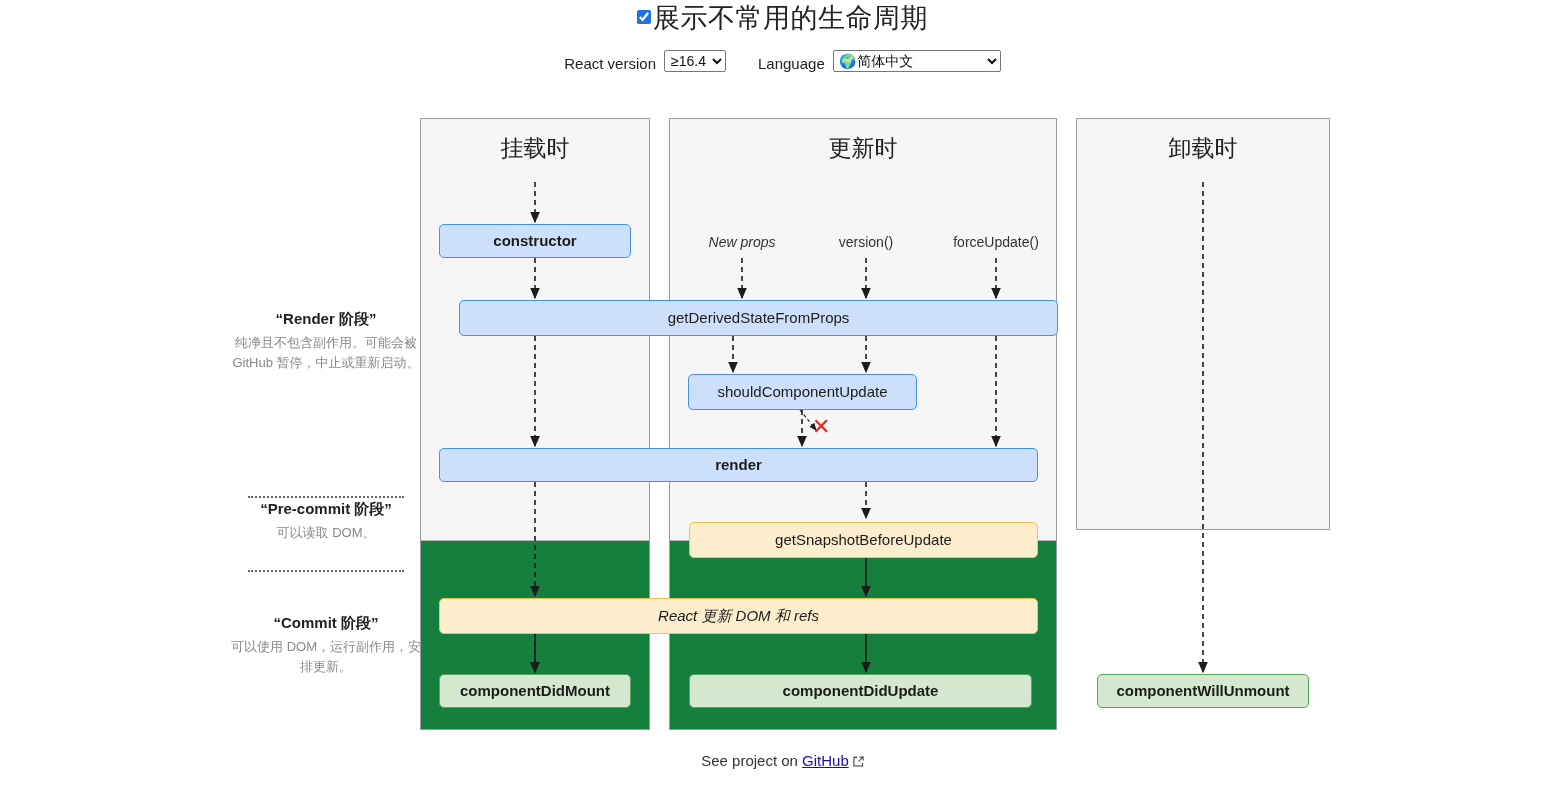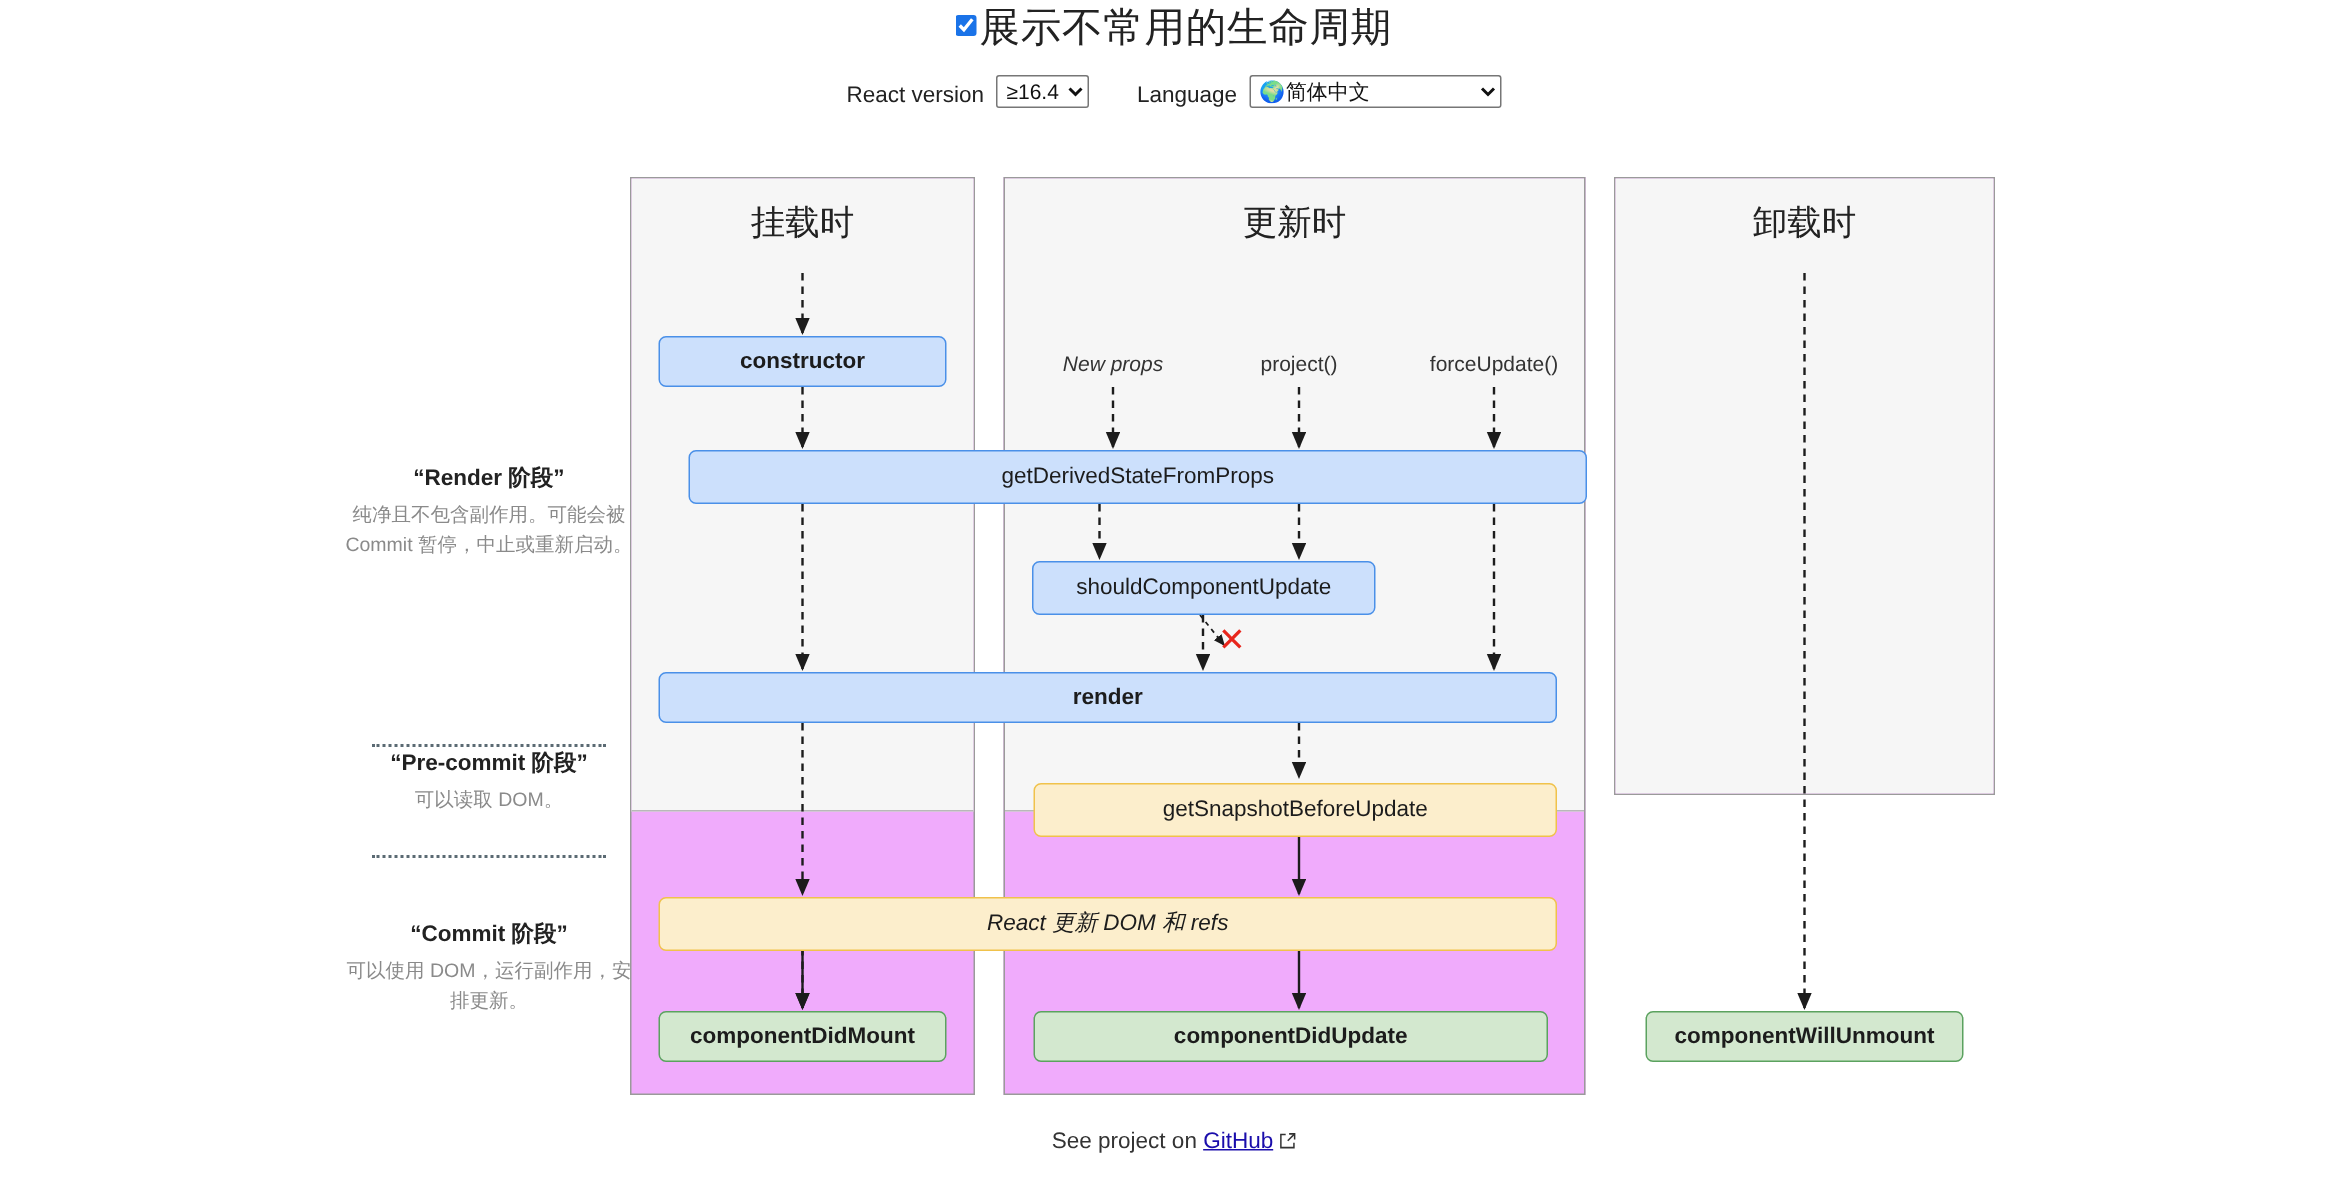--- a/index.html
+++ b/index.html
@@ -58,21 +58,21 @@
     border-top:2px dotted #5b6a73;
   }
   .dotline.a{top:378px;}
   .dotline.b{top:452px;}
 
   
   .col{
     position:absolute;top:0;
     border:1px solid #9a9a9a;
     box-sizing:border-box;
-    background:#f0abfc;
+    background:#15803d;
   }
   .col .grey{
     position:absolute;left:0;top:0;right:0;height:422px;
     background:#f6f6f6;
     border-bottom:1px solid #b8b8b8;
     box-sizing:border-box;
   }
   .col-mount{left:420px;width:230px;height:612px;}
   .col-update{left:669px;width:388px;height:612px;}
   .col-unmount{left:1076px;width:254px;height:412px;}
@@ -142,21 +142,21 @@
 </div>
 
 <div class="diagram">
 
   <div class="rail">
     <div class="dotline a"></div>
     <div class="dotline b"></div>
 
     <div class="phase phase-render">
       <div class="phase-title">“Render 阶段”</div>
-      <div class="phase-desc">纯净且不包含副作用。可能会被 Commit 暂停，中止或重新启动。</div>
+      <div class="phase-desc">纯净且不包含副作用。可能会被 GitHub 暂停，中止或重新启动。</div>
     </div>
 
     <div class="phase phase-pre">
       <div class="phase-title">“Pre-commit 阶段”</div>
       <div class="phase-desc">可以读取 DOM。</div>
     </div>
 
     <div class="phase phase-commit">
       <div class="phase-title">“Commit 阶段”</div>
       <div class="phase-desc">可以使用 DOM，运行副作用，安排更新。</div>
@@ -217,21 +217,21 @@
       <line x1="866" y1="440" x2="866" y2="478" marker-end="url(#ah)"></line>
 
       <line x1="535" y1="514" x2="535" y2="554" marker-end="url(#ah)"></line>
       <line x1="866" y1="514" x2="866" y2="554" marker-end="url(#ah)"></line>
     </g>
   </svg>
 
   <div class="redx" style="left:812px;top:298px;">✕</div>
 
   <div class="trigger italic" style="left:692px;top:116px;width:100px;">New props</div>
-  <div class="trigger" style="left:816px;top:116px;width:100px;">project()</div>
+  <div class="trigger" style="left:816px;top:116px;width:100px;">version()</div>
   <div class="trigger" style="left:936px;top:116px;width:120px;">forceUpdate()</div>
 
   <div class="box blue bold" style="left:439px;top:106px;width:192px;height:34px;">constructor</div>
 
   <div class="box blue" style="left:439px;top:182px;width:599px;height:36px;margin-left:20px;">getDerivedStateFromProps</div>
 
   <div class="box blue" style="left:688px;top:256px;width:229px;height:36px;">shouldComponentUpdate</div>
 
   <div class="box blue bold" style="left:439px;top:330px;width:599px;height:34px;">render</div>
 

